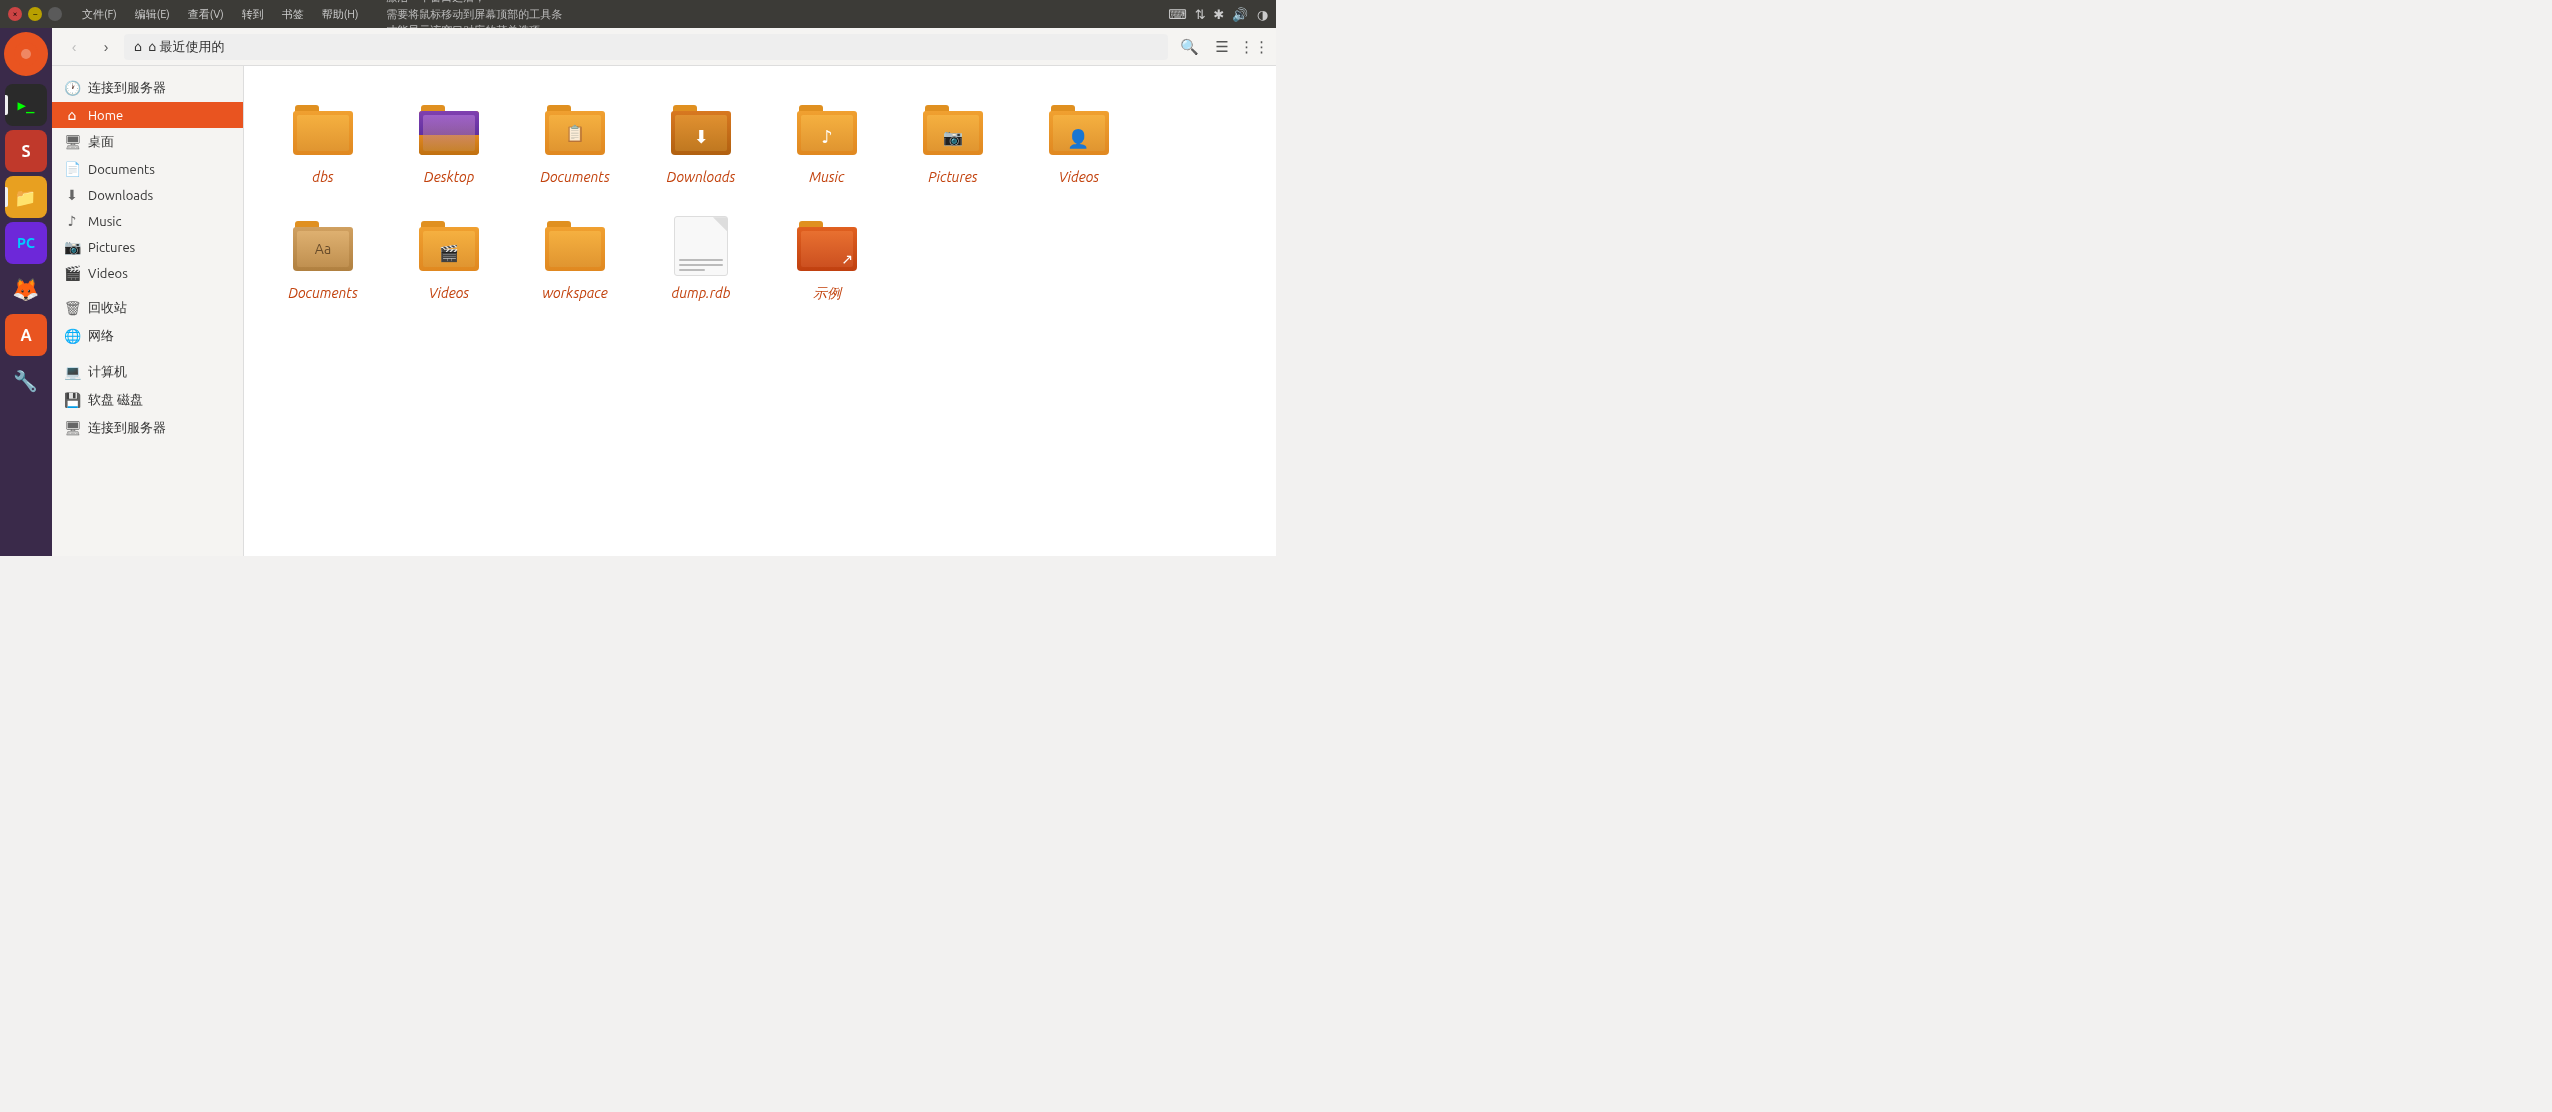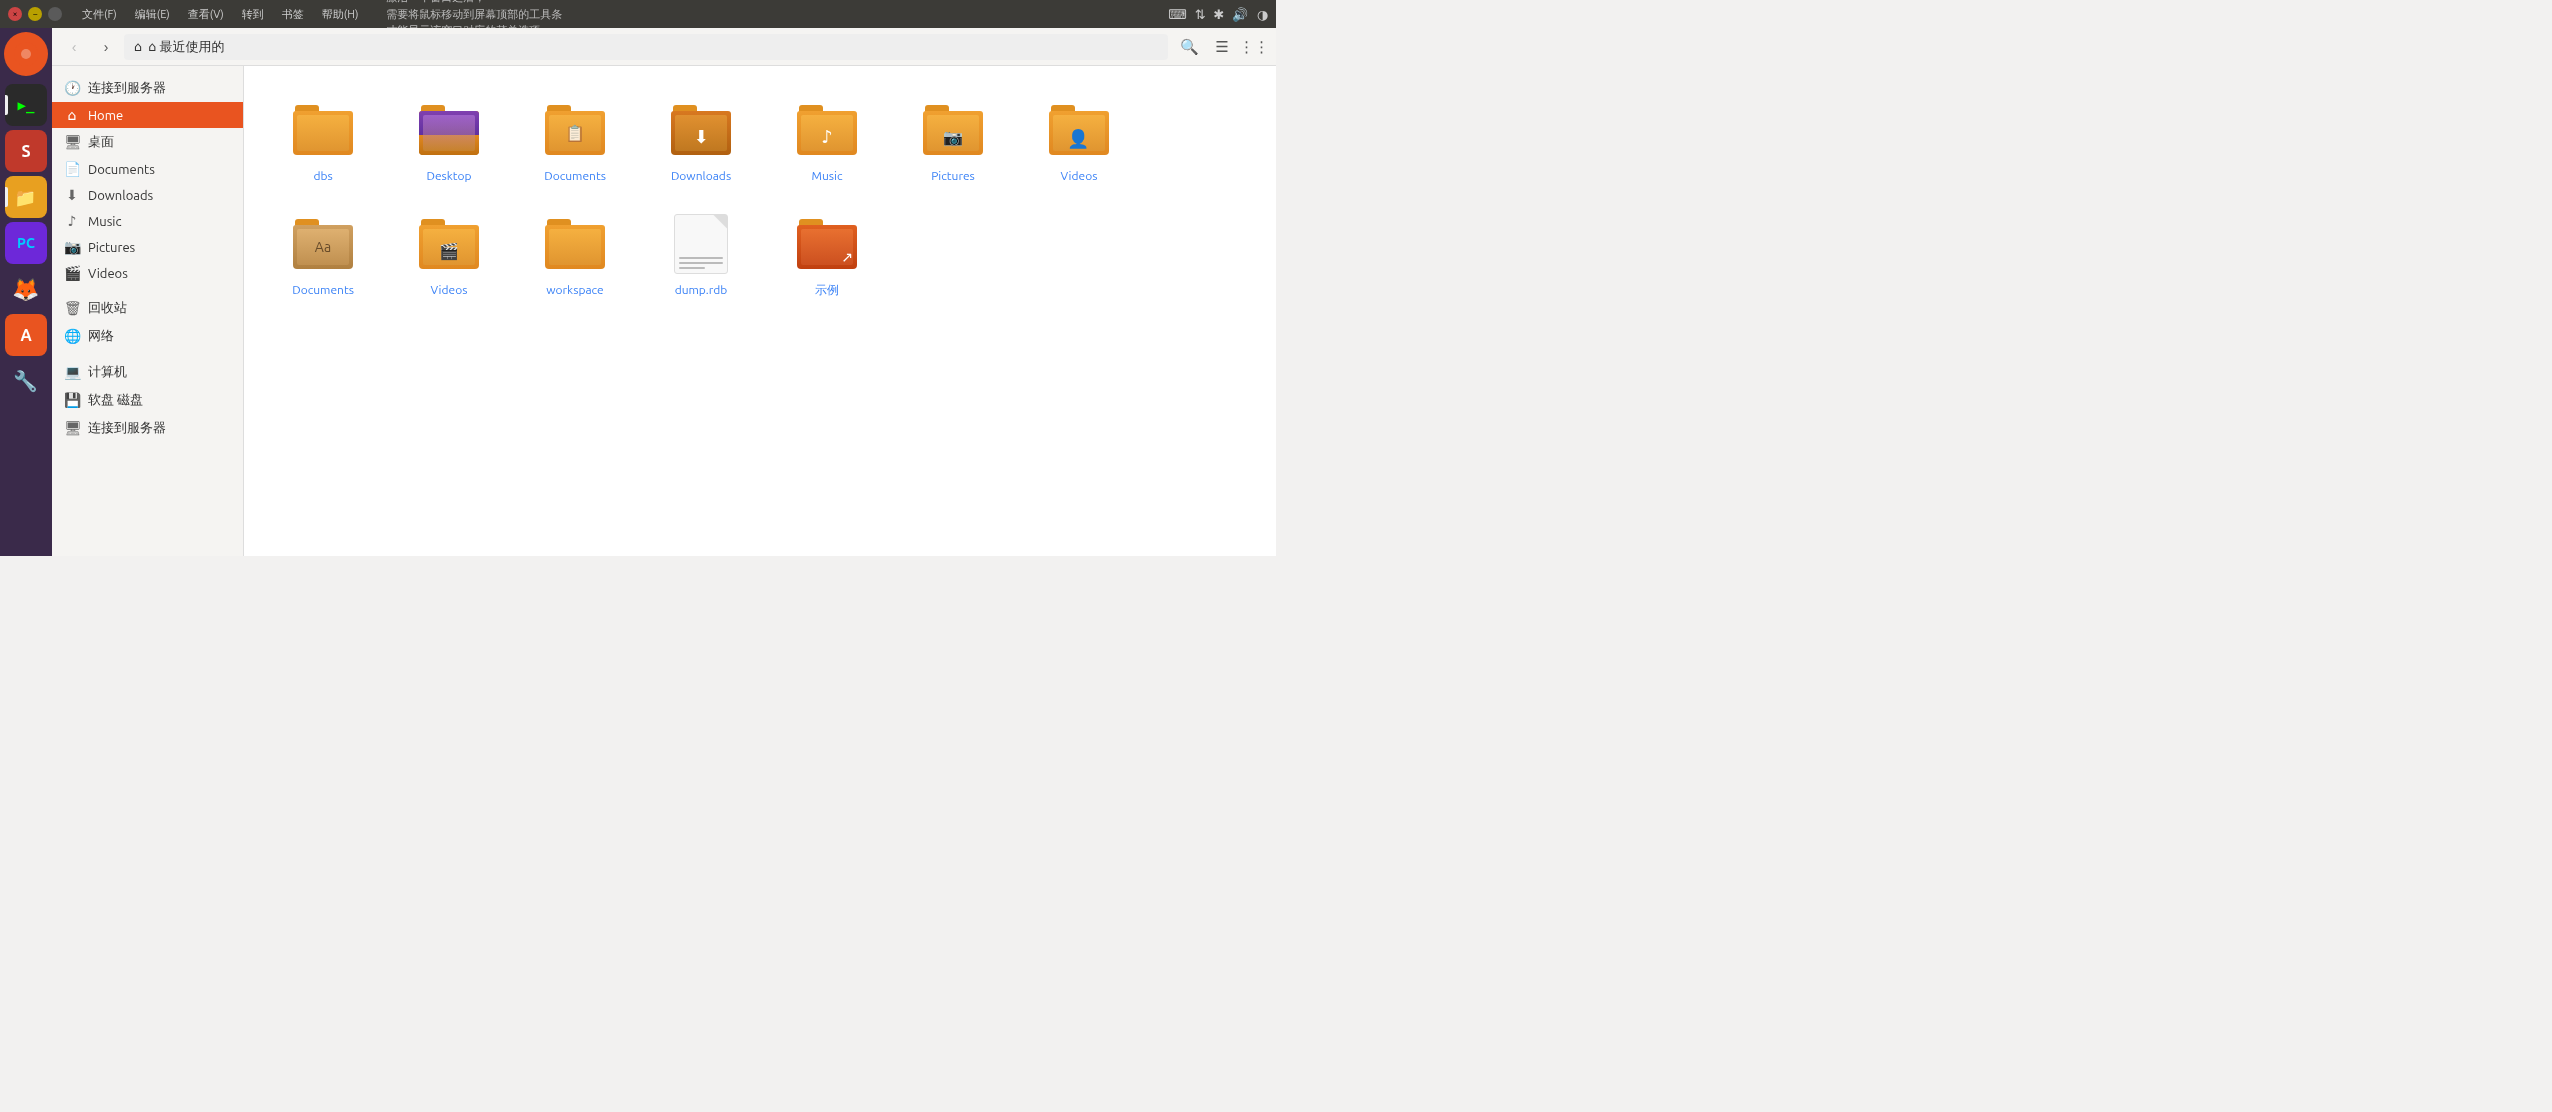--- a/index.html
+++ b/index.html
@@ -215,21 +215,21 @@
     }
     .doc-lines {
       display: flex; flex-direction: column; gap: 3px;
     }
     .doc-line {
       height: 2px; background: #bbb; border-radius: 1px;
     }
     .doc-line.short { width: 60%; }
 
     .file-label {
-      font-size: 12px; color: #3b82f6; text-align: center; word-break: break-word; line-height: 1.3;
+      font-size: 14px; color: #c2410c; text-align: center; word-break: break-word; line-height: 1.3; font-style: italic;
     }
   </style>
 </head>
 <body>
 
 <div class="menu-bar">
   <div class="window-controls">
     <div class="window-btn win-close">×</div>
     <div class="window-btn win-min">−</div>
     <div class="window-btn win-max"></div>

